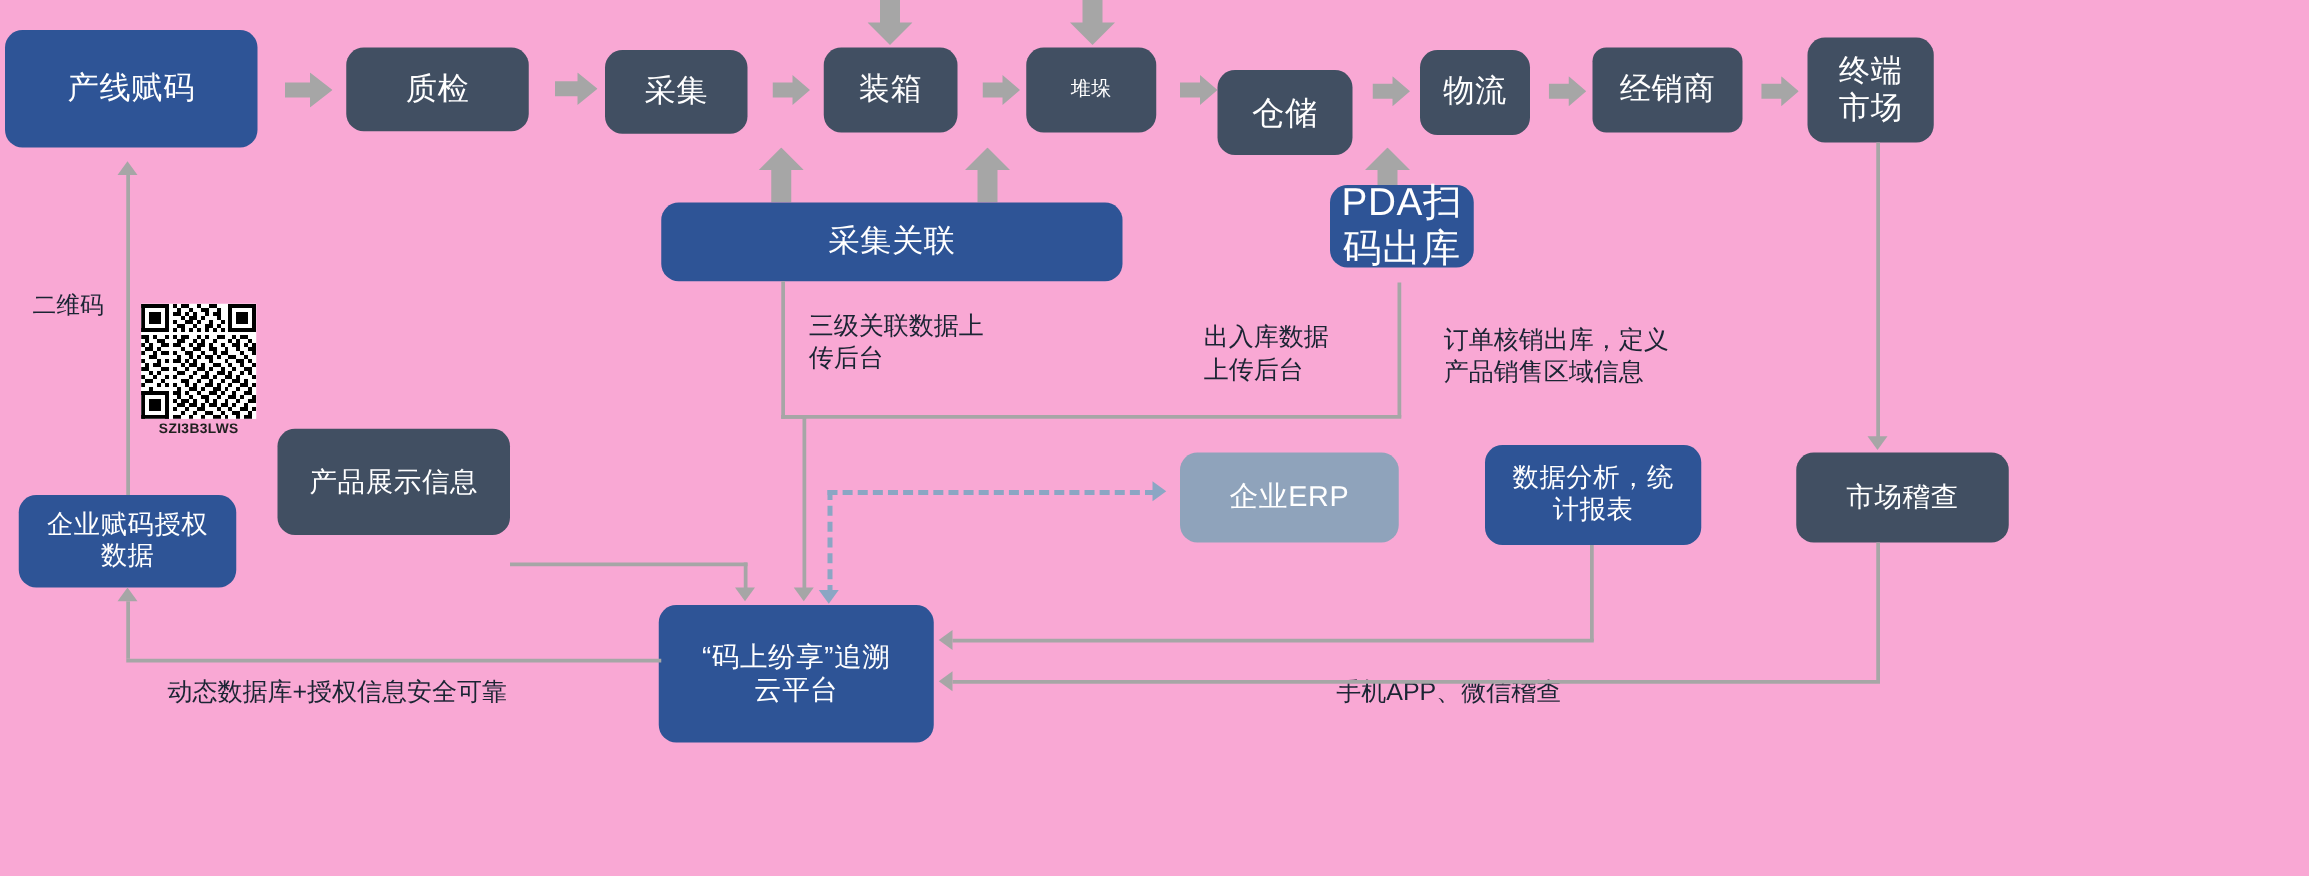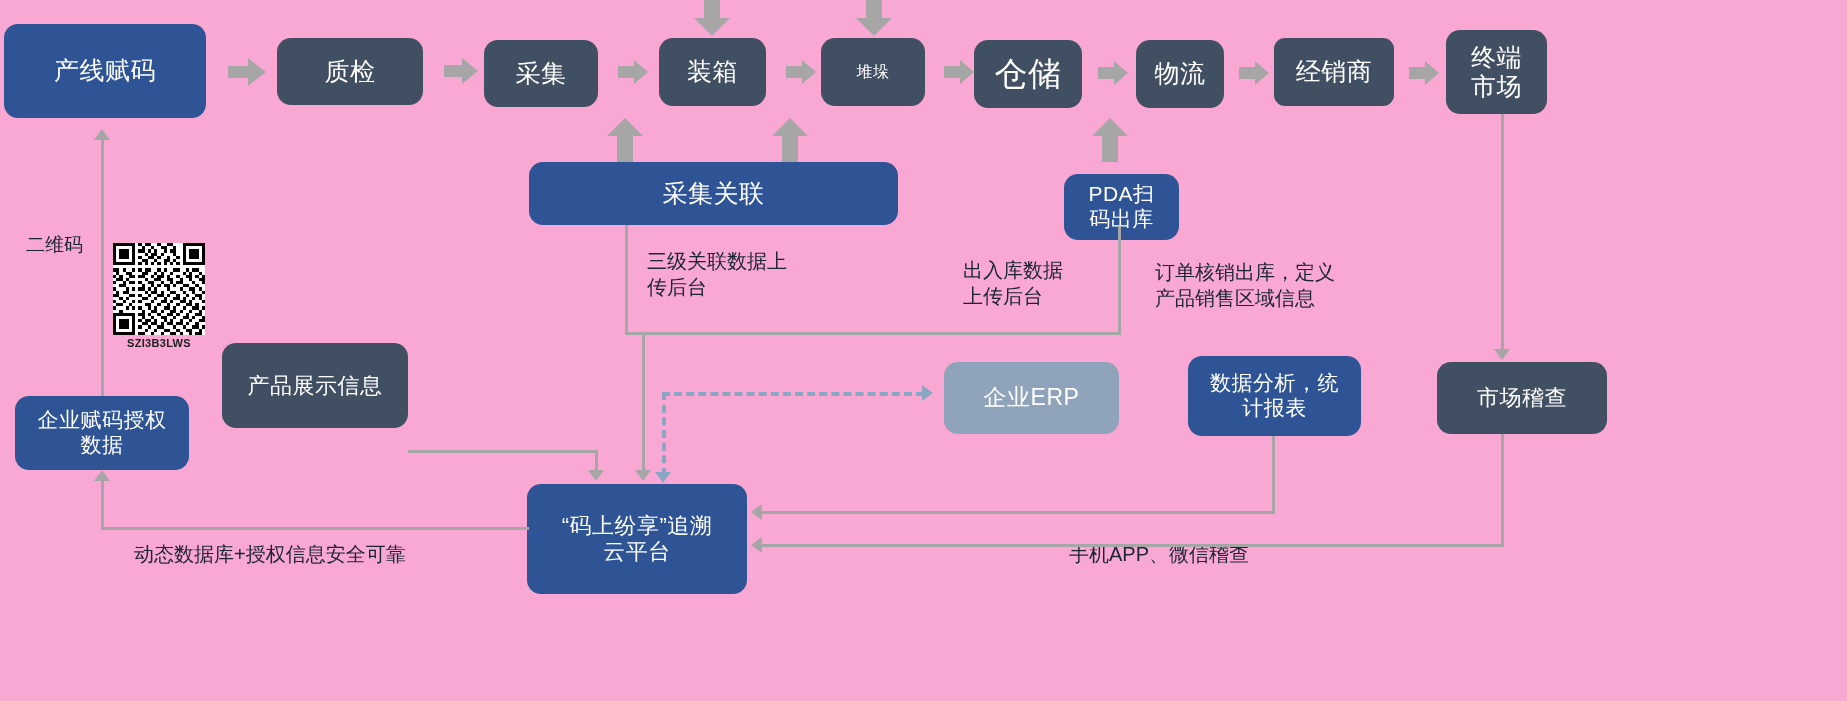--- a/index.html
+++ b/index.html
@@ -133,21 +133,21 @@
   </div>
 
   <div class="node dark" style="left:821px; top:38px; width:104px; height:68px; font-size:16px;">堆垛</div>
 
   <div class="barrow" style="left:944px; top:60px;">
     <svg width="30" height="24" viewBox="0 0 30 24">
         <path d="M0 6 H16 V0 L30 12 L16 24 V18 H0 Z" fill="#a6a6a6"></path>
       </svg>
   </div>
 
-  <div class="node dark" style="left:974px; top:40px; width:108px; height:68px; font-size:33px;">仓储</div>
+  <div class="node dark" style="left:974px; top:56px; width:108px; height:68px; font-size:26px;">仓储</div>
 
   <div class="barrow" style="left:1098px; top:61px;">
     <svg width="30" height="24" viewBox="0 0 30 24">
         <path d="M0 6 H16 V0 L30 12 L16 24 V18 H0 Z" fill="#a6a6a6"></path>
       </svg>
   </div>
 
   <div class="node dark" style="left:1136px; top:40px; width:88px; height:68px; font-size:25px;">物流</div>
 
   <div class="barrow" style="left:1239px; top:61px;">
@@ -189,21 +189,21 @@
       </svg>
   </div>
   <div class="barrow" style="left:1092px; top:118px;">
     <svg width="36" height="44" viewBox="0 0 36 44">
         <path d="M18 0 L36 18 H26 V44 H10 V18 H0 Z" fill="#a6a6a6"></path>
       </svg>
   </div>
 
   <div class="node blue" style="left:529px; top:162px; width:369px; height:63px; font-size:25px;border-radius:14px;">采集关联</div>
 
-  <div class="node blue" style="left:1064px; top:174px; width:115px; height:66px; font-size:21px;">PDA扫
+  <div class="node blue" style="left:1064px; top:148px; width:115px; height:66px; font-size:31px;">PDA扫
 码出库</div>
 
   <div class="node dark" style="left:222px; top:343px; width:186px; height:85px; font-size:22px;">产品展示信息</div>
 
   <div class="node blue" style="left:15px; top:396px; width:174px; height:74px; font-size:21px;">企业赋码授权
 数据</div>
 
   <div class="node steel" style="left:944px; top:362px; width:175px; height:72px; font-size:23px;">企业ERP</div>
 
   <div class="node blue" style="left:1188px; top:356px; width:173px; height:80px; font-size:21px;">数据分析，统

